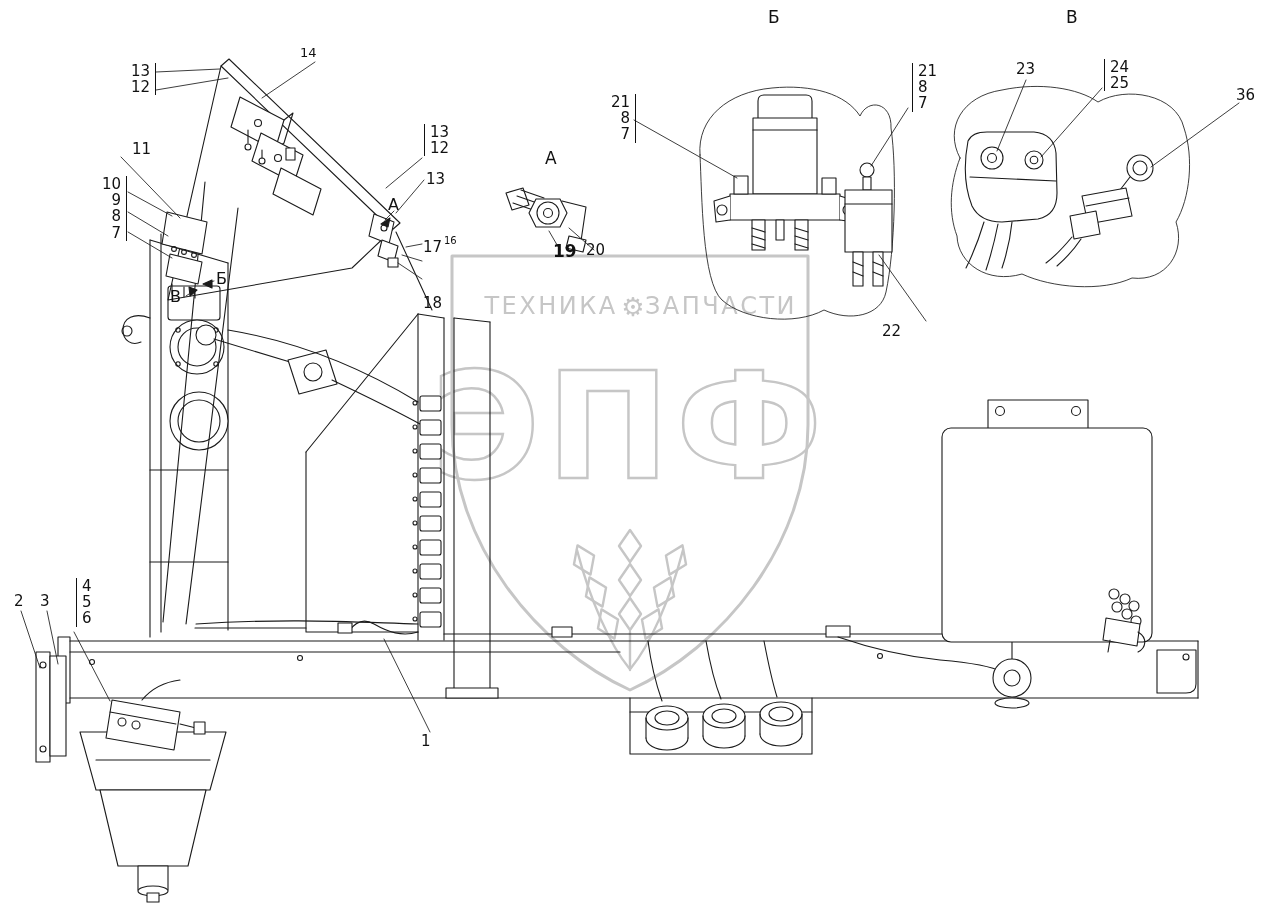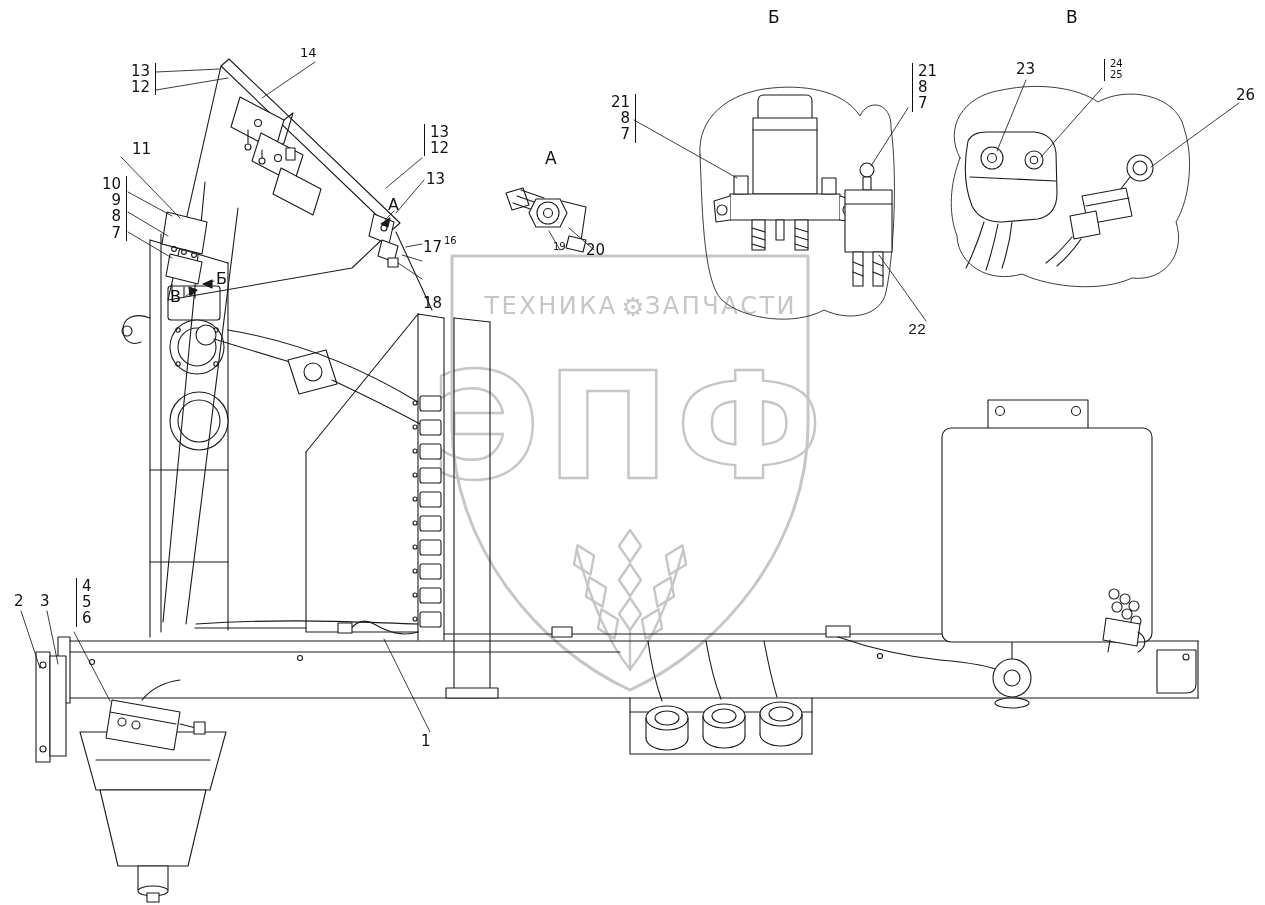--- a/index.html
+++ b/index.html
@@ -403,48 +403,48 @@
       </div>
       <div class="callout" style="left: 216px; top: 270px; font-size: 16px;">
         <div class="callout-line">Б</div>
       </div>
       <div class="callout" style="left: 170px; top: 288px; font-size: 16px;">
         <div class="callout-line">В</div>
       </div>
       <div class="callout" style="left: 545px; top: 149px; font-size: 17px;">
         <div class="callout-line">А</div>
       </div>
-      <div class="callout" style="left: 553px; top: 242px; font-size: 10px;">
+      <div class="callout" style="left: 553px; top: 242px; font-size: 17px; font-weight: bold;">
         <div class="callout-line">19</div>
       </div>
       <div class="callout" style="left: 586px; top: 242px; font-size: 15px;">
         <div class="callout-line">20</div>
       </div>
       <div class="callout bracket-right" style="left: 611px; top: 94px; font-size: 15px;">
         <div class="callout-line">21</div>
         <div class="callout-line">8</div>
         <div class="callout-line">7</div>
       </div>
       <div class="callout bracket-left" style="left: 912px; top: 63px; font-size: 15px;">
         <div class="callout-line">21</div>
         <div class="callout-line">8</div>
         <div class="callout-line">7</div>
       </div>
-      <div class="callout" style="left: 908px; top: 323px; font-size: 15px; font-family: Liberation Mono, monospace;">
+      <div class="callout" style="left: 882px; top: 323px; font-size: 15px;">
         <div class="callout-line">22</div>
       </div>
       <div class="callout" style="left: 1016px; top: 61px; font-size: 15px;">
         <div class="callout-line">23</div>
       </div>
-      <div class="callout bracket-left" style="left: 1104px; top: 59px; font-size: 10px;">
+      <div class="callout bracket-left" style="left: 1104px; top: 59px; font-size: 15px;">
         <div class="callout-line">24</div>
         <div class="callout-line">25</div>
       </div>
       <div class="callout" style="left: 1236px; top: 87px; font-size: 15px;">
-        <div class="callout-line">26</div>
+        <div class="callout-line">36</div>
       </div>
       <div class="callout" style="left: 14px; top: 593px; font-size: 15px;">
         <div class="callout-line">2</div>
       </div>
       <div class="callout" style="left: 40px; top: 593px; font-size: 15px;">
         <div class="callout-line">3</div>
       </div>
       <div class="callout bracket-left" style="left: 76px; top: 578px; font-size: 15px;">
         <div class="callout-line">4</div>
         <div class="callout-line">5</div>

